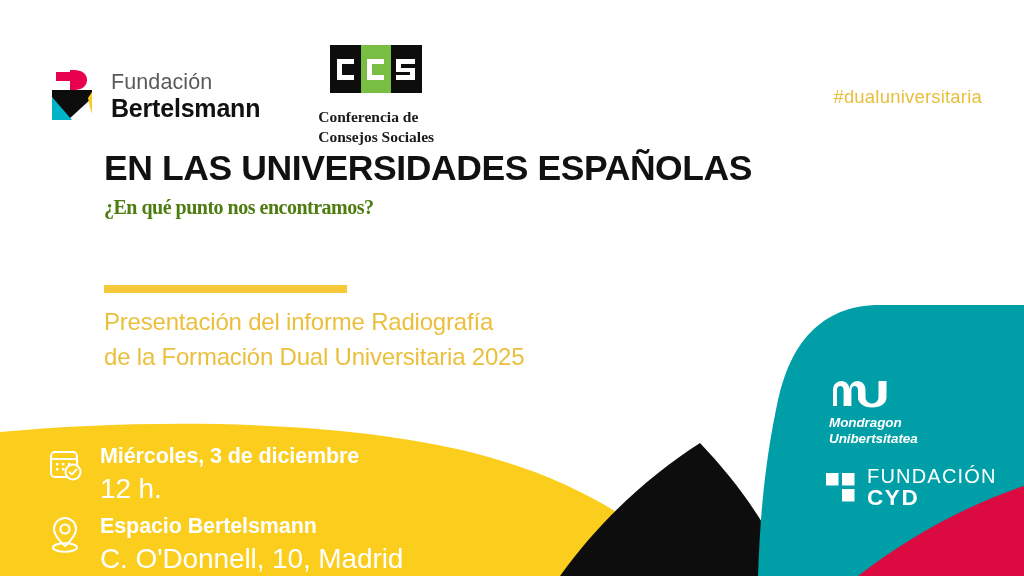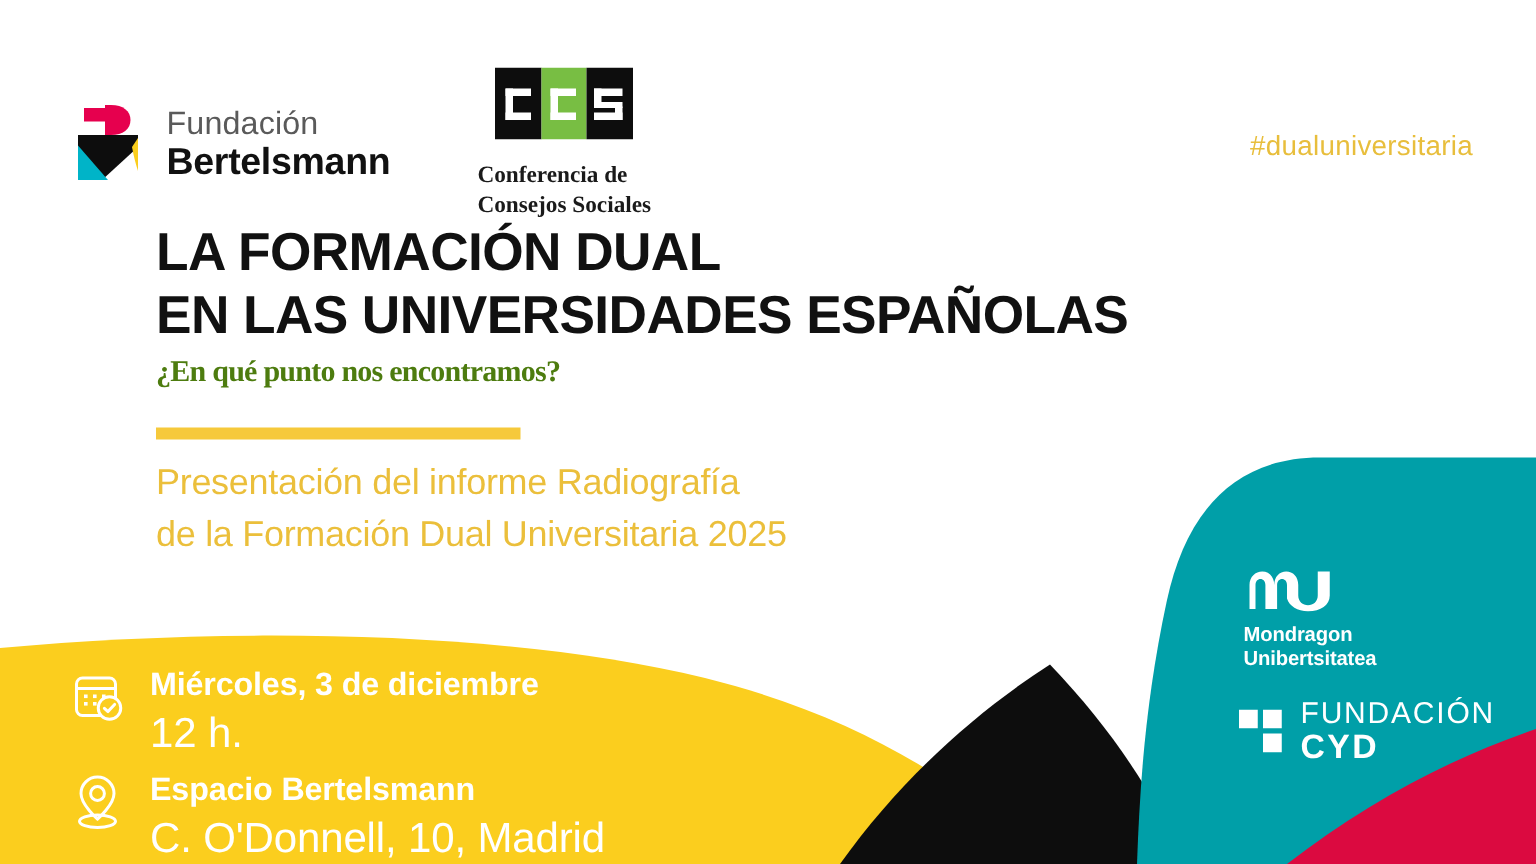--- a/index.html
+++ b/index.html
@@ -59,21 +59,21 @@
   .details{position:absolute;left:48px;top:443px;z-index:6;display:flex;flex-direction:column;gap:7px;}
   .drow{display:flex;align-items:flex-start;gap:16px;}
   .dicon{width:36px;height:40px;flex:none;margin-top:2px;}
   .dtext{color:#ffffff;line-height:1.28;}
   .dtext .strong{font-size:21.5px;font-weight:700;letter-spacing:-.1px;}
   .dtext .light{font-size:28px;font-weight:400;letter-spacing:-.1px;}
 
   
   .mondragon{position:absolute;left:829px;top:378px;z-index:7;}
   .mu-mark{width:62px;height:30px;display:block;}
-  .mu-words{color:#ffffff;font-size:13.5px;font-weight:700;line-height:1.22;margin-top:7px;letter-spacing:-.1px;}
+  .mu-words{color:#ffffff;font-size:13.5px;font-weight:700;line-height:1.22;margin-top:7px;letter-spacing:-.1px;font-style:italic;}
 
   
   .cyd{position:absolute;left:826px;top:466px;z-index:7;display:flex;align-items:center;gap:11px;}
   .cyd-mark{width:30px;height:30px;flex:none;}
   .cyd-words{line-height:1.02;color:#ffffff;}
   .cyd-words .c1{font-size:20px;font-weight:400;letter-spacing:1.2px;}
   .cyd-words .c2{font-size:22.5px;font-weight:700;letter-spacing:1.6px;margin-top:1px;}
 </style>
 </head>
 <body>
@@ -133,21 +133,20 @@
         <div>Conferencia de</div>
         <div>Consejos Sociales</div>
       </div>
     </div>
 
   </div>
 
   <div class="hashtag">#dualuniversitaria</div>
 
   <div class="headline">
-    <div class="h1">LA FORMACIÓN DUAL</div>
     <div class="h1">EN LAS UNIVERSIDADES ESPAÑOLAS</div>
     <div class="h2">¿En qué punto nos encontramos?</div>
   </div>
 
   <div class="rule"></div>
 
   <div class="subtitle">
     <div>Presentación del informe Radiografía</div>
     <div>de la Formación Dual Universitaria 2025</div>
   </div>

